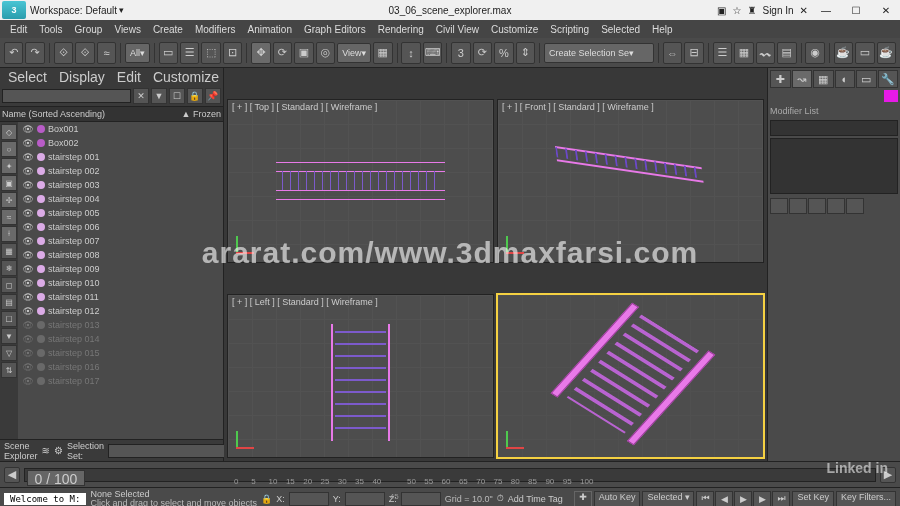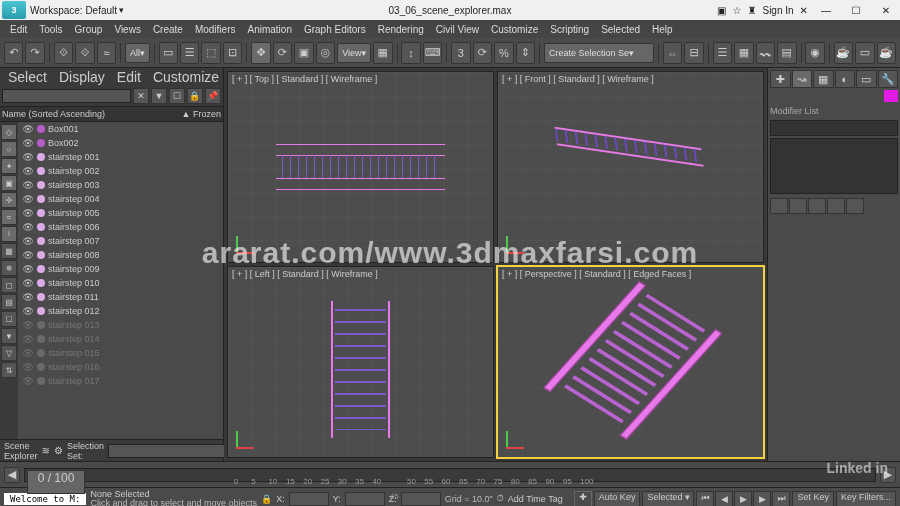--- a/index.html
+++ b/index.html
@@ -47,21 +47,21 @@
 .se-row .nm { white-space: nowrap; }
 .se-row.dim { color: #777; }
 .se-row.dim .dot { opacity: 0.5; }
 .se-footer { height: 22px; background: #3a3a3a; display: flex; align-items: center; padding: 0 4px; gap: 4px; border-top:1px solid #222;}
 .se-footer .lbl { font-size: 9px; }
 .se-footer .seldrop { flex:1; background:#555; border:1px solid #222; height:14px; font-size:9px; padding:0 2px;}
 
 
 .viewport-area { flex: 1; display: flex; flex-direction: column; background: #383838; padding: 3px; gap: 3px; }
 .vp-row { flex: 1; display: flex; gap: 3px; }
-.viewport { flex: 1; background: #4d4d4d; border: 1px solid #222; position: relative; overflow: hidden; }
+.viewport { flex: 1; background: #4d4d4d; border: 1px solid #222; position: relative; overflow: hidden; margin-top: 28px; }
 .viewport.active { outline: 2px solid #f5d142; outline-offset: -1px; }
 .vp-label { position: absolute; top: 2px; left: 4px; font-size: 9px; color: #ccc; z-index: 5; }
 .vp-grid { position: absolute; inset: 0; background-image:
   linear-gradient(#5a5a5a 1px, transparent 1px),
   linear-gradient(90deg, #5a5a5a 1px, transparent 1px);
   background-size: 24px 24px; opacity: 0.45; }
 .vp-axis { position: absolute; bottom: 8px; left: 8px; width: 20px; height: 20px; z-index:4;}
 .vp-axis::before { content:''; position:absolute; bottom:0; left:0; width:2px; height:18px; background:#4ec94e; }
 .vp-axis::after { content:''; position:absolute; bottom:0; left:0; width:18px; height:2px; background:#e04545; }
 
@@ -94,21 +94,21 @@
 .cmd-color .sw { width: 14px; height: 12px; background:#e61ae6; margin-left:auto; }
 .cmd-label { font-size:9px; padding:2px 0; color:#aaa; }
 .cmd-drop { background:#333; border:1px solid #222; height:16px; }
 .cmd-stack { background:#333; border:1px solid #222; height:56px; }
 .cmd-btns { display:flex; gap:1px; margin-top:2px; }
 .cmd-btns .cb { width:18px; height:16px; background:#555; border:1px solid #333; }
 
 
 .timeline-bar { height: 26px; background: #4a4a4a; border-top: 1px solid #222; display: flex; align-items: center; padding: 0 4px; gap: 4px; position:relative; }
 .timeline-bar .time-slider { flex:1; height:14px; background:#3a3a3a; border:1px solid #222; position:relative; }
-.timeline-bar .time-slider .knob { position:absolute; left:2px; top:1px; height:24px; width:58px; background:#666; border:1px solid #333; font-size:12px; text-align:center; color:#ccc;}
+.timeline-bar .time-slider .knob { position:absolute; left:2px; top:1px; height:16px; width:58px; background:#666; border:1px solid #333; font-size:14px; text-align:center; color:#ccc;}
 .time-ruler { position:absolute; left:234px; right:320px; bottom:2px; height:8px; }
 .time-ruler span { position:absolute; font-size:8px; color:#999; }
 
 .status-bar { height: 22px; background: #4a4a4a; border-top: 1px solid #222; display: flex; align-items: center; padding: 0 4px; gap: 4px; font-size: 9px; }
 .status-bar .wel { background:#fff; color:#000; padding:1px 6px; font-family: monospace; font-size:9px; }
 .status-bar .hint { color:#bbb; white-space:nowrap; overflow:hidden; }
 .status-bar .coord { background:#555; border:1px solid #333; padding:0 4px; min-width:40px; height:14px; }
 .status-bar .grid { color:#bbb; }
 .status-bar .ak { margin-left:auto; display:flex; gap:2px; align-items:center; }
 .status-bar .ak .b { background:#555; border:1px solid #333; height:16px; padding:0 4px; }
@@ -375,21 +375,20 @@
         <div class="vp-label">[ + ] [ Left ] [ Standard ] [ Wireframe ]</div>
         <div class="wf-left">
             <div class="rail l"></div>
             <div class="rail r"></div>
             <div class="rungs"></div>
           </div>
         <div class="vp-axis"></div>
       </div>
       <div class="viewport active">
         <div class="vp-grid" style="opacity:.3;"></div>
-        <div class="vp-label">[ + ] [ Perspective ] [ Standard ] [ Edged Faces ]</div>
         <div class="wf-persp">
             <div class="rail l"></div>
             <div class="rail r"></div>
             <div class="rungs"></div>
           </div>
         <div class="vp-axis"></div>
       </div>
     </div>
   </div>
 

